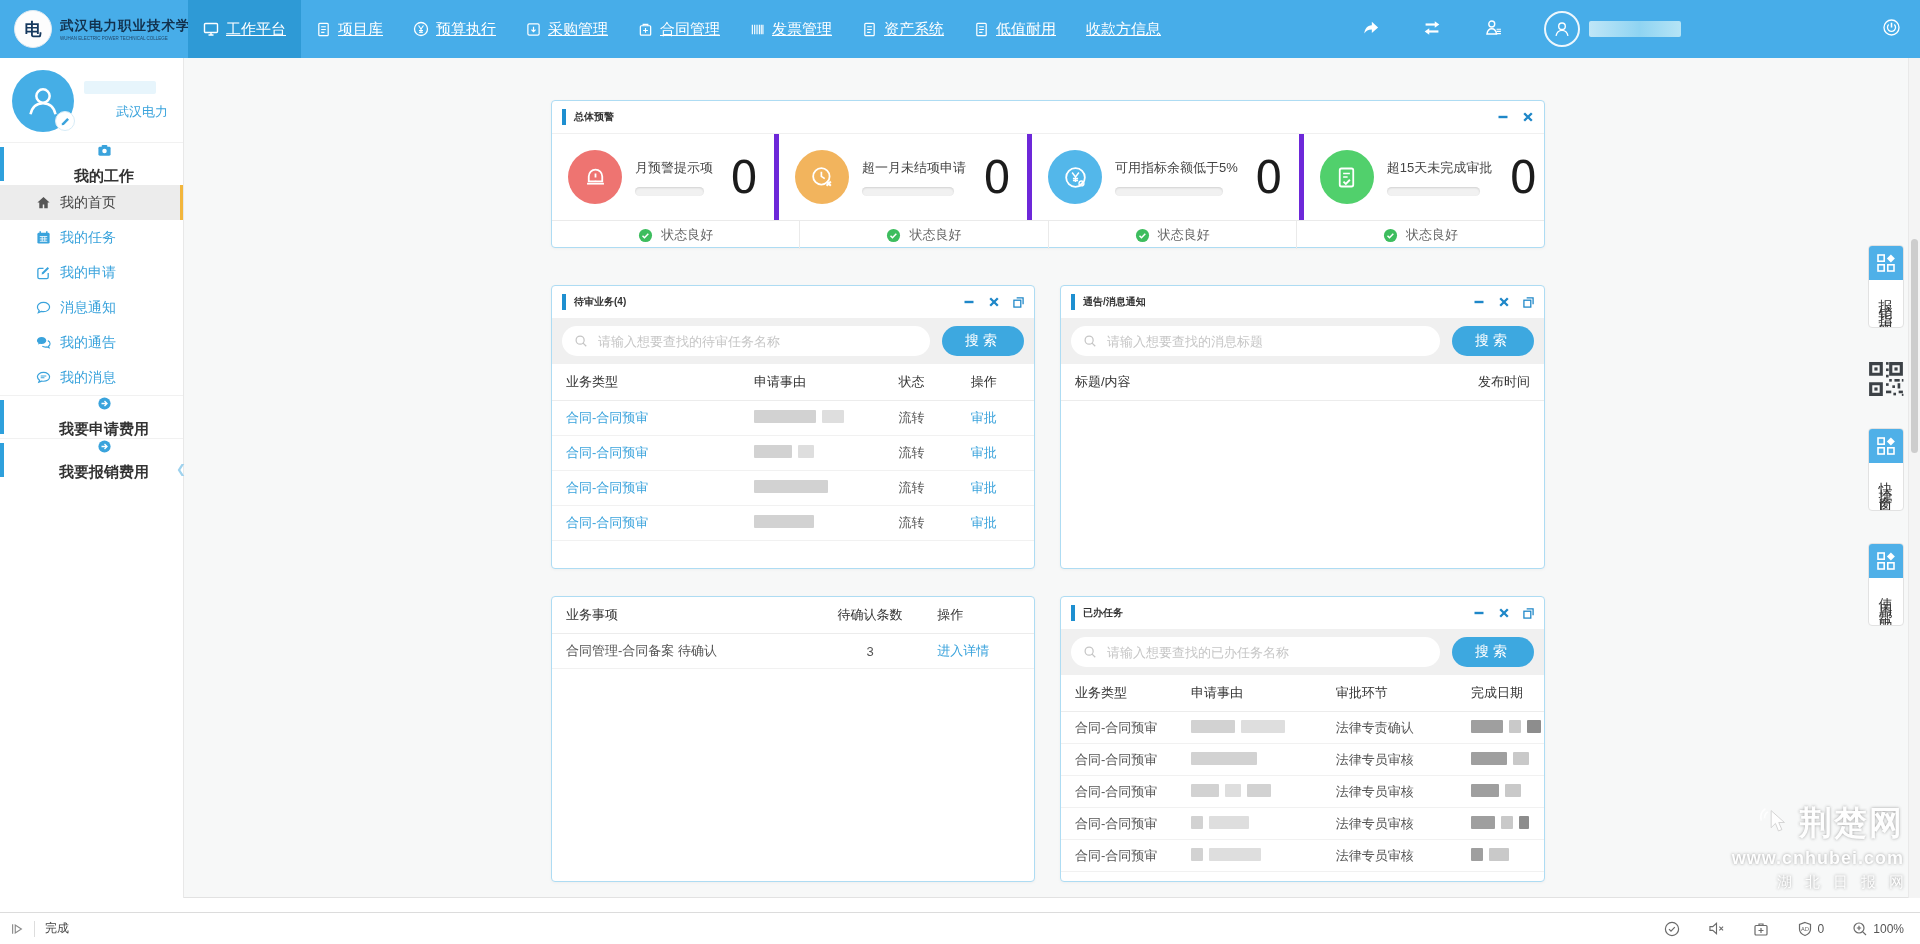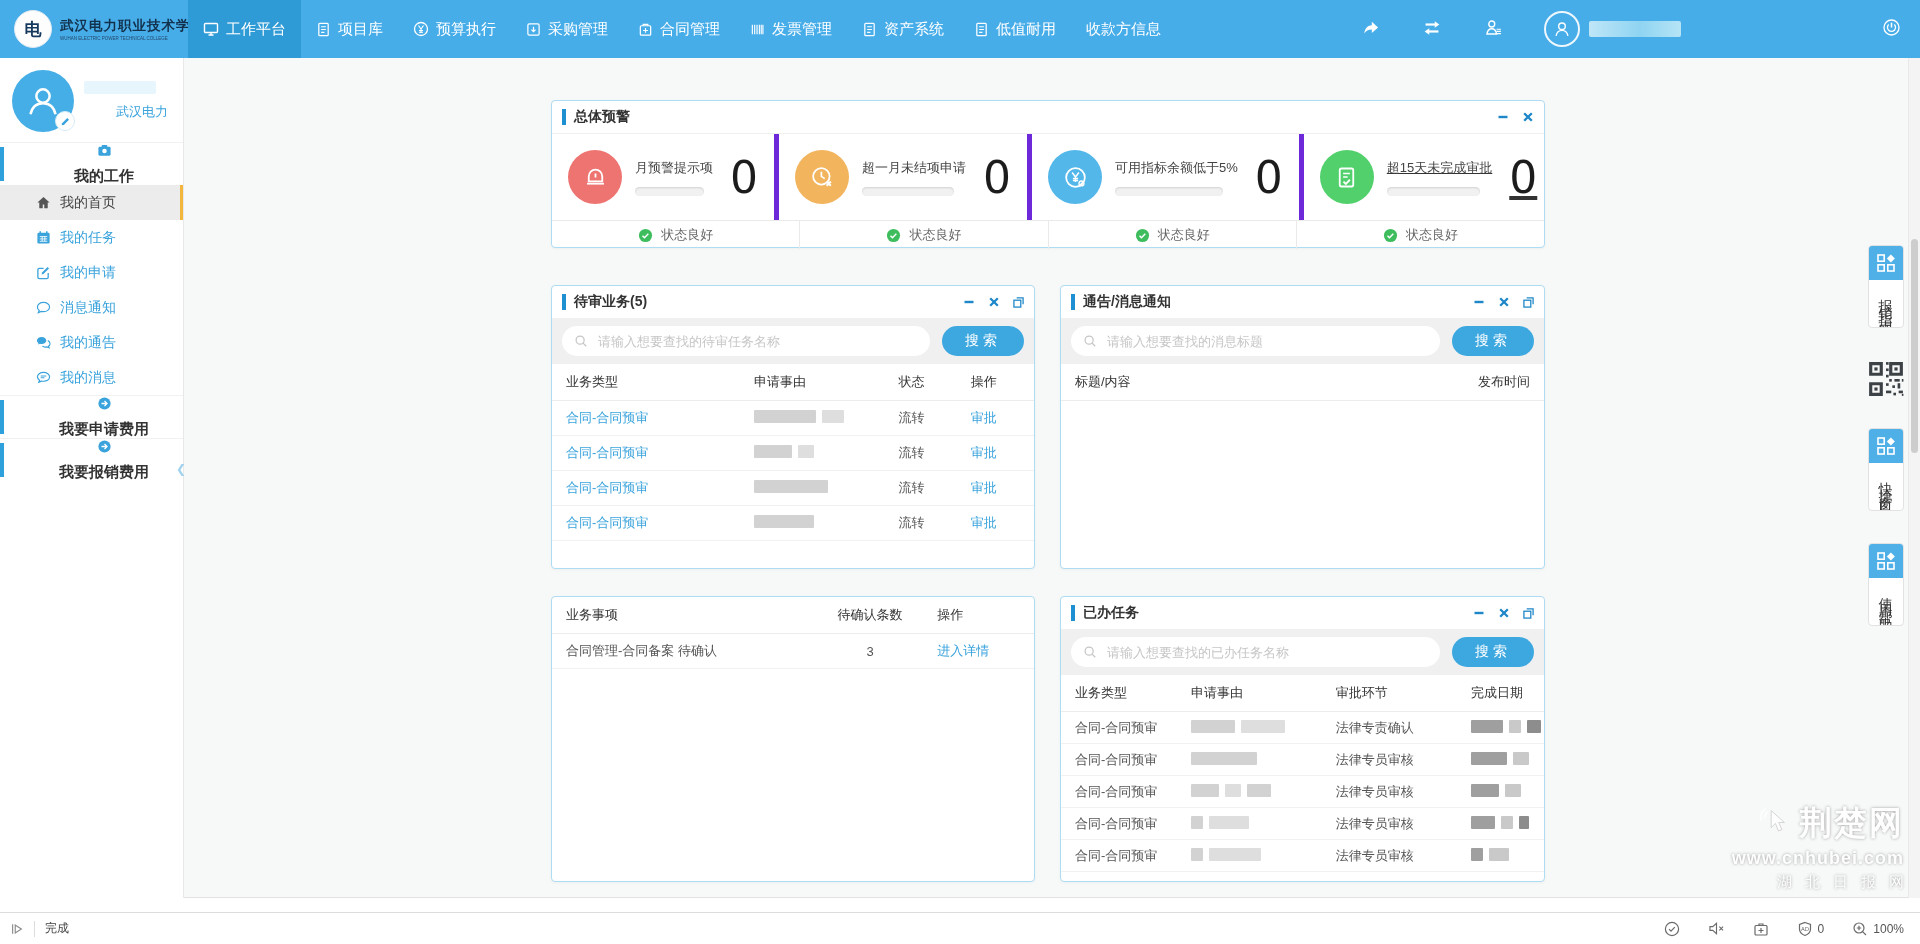--- a/index.html
+++ b/index.html
@@ -6,21 +6,21 @@
     font-family:"Liberation Sans","DejaVu Sans",sans-serif;font-size:14px;color:#333;}
   .ic{display:inline-flex;align-items:center;justify-content:center;line-height:0;}
 
   
   .topbar{position:absolute;top:0;left:0;right:0;height:58px;background:#47ade9;display:flex;align-items:center;color:#fff;z-index:5;}
   .logo{width:188px;display:flex;align-items:center;gap:8px;padding-left:14px;box-sizing:border-box;flex:none;}
   .emblem{width:36px;height:36px;border-radius:50%;background:#fdfdfd;color:#16395e;display:flex;align-items:center;justify-content:center;font-size:17px;font-weight:bold;border:1px solid #dce9f2;flex:none;}
   .logo-cn{font-size:13.5px;color:#12314d;font-weight:bold;letter-spacing:1px;white-space:nowrap;}
   .logo-en{font-size:5px;color:#24496b;transform:scale(.9);transform-origin:left;white-space:nowrap;}
   .topnav{display:flex;height:100%;align-items:stretch;}
-  .nav-item{display:flex;align-items:center;gap:7px;padding:0 15px;font-size:15px;cursor:pointer;white-space:nowrap;}
+  .nav-item{display:flex;align-items:center;gap:7px;padding:0 15px;font-size:15px;cursor:pointer;white-space:nowrap;text-decoration:underline;}
   .nav-item.active{background:#2e9ad6;}
   .topbar-right{margin-left:auto;display:flex;align-items:center;gap:40px;padding-right:18px;}
   .tb-ic{cursor:pointer;}
   .tb-user{display:flex;align-items:center;gap:9px;cursor:pointer;}
   .tb-avatar{width:36px;height:36px;border-radius:50%;border:2px solid rgba(255,255,255,.9);display:flex;align-items:center;justify-content:center;box-sizing:border-box;}
   .tb-name-skel{width:92px;height:16px;border-radius:2px;background:linear-gradient(90deg,#bfe6f7 0%,#8fd4f2 55%,#b5e4f6 100%);}
   .tb-ic.power{margin-left:160px;}
 
   
   .sidebar{position:absolute;top:58px;left:0;width:184px;bottom:46px;background:#fff;border-right:1px solid #e8e8e8;box-sizing:border-box;}
@@ -37,28 +37,28 @@
   .menu-item.active{background:#ececec;}
   .menu-item.active .lbl{color:#444;}
   .menu-item.active::after{content:"";position:absolute;right:0;top:0;bottom:0;width:3px;background:#f2b63c;}
   .collapse{position:absolute;left:176px;top:462px;color:#9ed2ee;font-size:12px;z-index:6;cursor:pointer;}
 
   
   .main{position:absolute;left:184px;top:58px;right:0;bottom:46px;background:#f7f8f8;border-bottom:1px solid #e2e2e2;overflow:hidden;}
   .panel{position:absolute;background:#fff;border:1px solid #aedcf3;border-radius:4px;box-sizing:border-box;box-shadow:0 1px 3px rgba(0,0,0,.04);}
   .panel-header{height:32px;display:flex;align-items:center;padding:0 10px;}
   .accent{width:4px;height:16px;background:#1e8fd0;margin-right:8px;flex:none;}
-  .panel-title{font-size:14px;font-weight:bold;color:#333;}
+  .panel-title{font-size:10px;font-weight:bold;color:#333;}
   .panel-controls{margin-left:auto;display:flex;align-items:center;gap:13px;color:#1e87c8;}
   .ctl{cursor:pointer;line-height:0;}
 
   
   .alert-cards{display:flex;height:86px;border-top:1px solid #f0f0f0;}
   .alert-card{flex:1;display:flex;align-items:center;gap:13px;padding:0 16px;border-right:5px solid #6d28d9;box-sizing:border-box;}
-  .alert-card:last-child{border-right:none;text-decoration:underline;}
+  .alert-card:last-child{border-right:none;}
   .alert-ic{width:54px;height:54px;border-radius:50%;display:flex;align-items:center;justify-content:center;flex:none;}
   .alert-mid{flex:1;min-width:0;}
   .alert-label{font-size:13px;color:#444;margin-bottom:10px;white-space:nowrap;}
   .alert-bar{height:9px;width:88%;border-radius:5px;background:#f1f1f1;box-shadow:inset 0 1px 2px rgba(0,0,0,.13);}
   .alert-value{font-size:44px;color:#1c1c1c;font-family:"DejaVu Sans",sans-serif;font-weight:400;margin-left:4px;}
   .alert-status{display:flex;height:28px;border-top:1px solid #eaeaea;}
   .status-cell{flex:1;display:flex;align-items:center;justify-content:center;gap:8px;border-right:1px solid #eaeaea;color:#666;font-size:13px;}
   .status-cell:last-child{border-right:none;}
 
   
@@ -442,21 +442,21 @@
             </svg>
           </span>
           <span>状态良好</span>
         </div>
       </div>
   </div>
 
   <div class="panel pending" style="left:367px;top:227px;width:484px;height:284px">
     <div class="panel-header">
       <span class="accent"></span>
-      <span class="panel-title">待审业务(5)</span>
+      <span class="panel-title">待审业务(4)</span>
       <span class="panel-controls">
         <span class="ctl"><svg width="12" height="12" viewBox="0 0 12 12">
               <path d="M1.5 6h9" stroke="currentColor" stroke-width="2.4"></path>
             </svg></span>
         <span class="ctl"><svg width="12" height="12" viewBox="0 0 12 12">
               <path d="M2.2 2.2l7.6 7.6M9.8 2.2l-7.6 7.6" stroke="currentColor" stroke-width="2.3"></path>
             </svg></span>
         <span class="ctl"><svg width="11" height="11" viewBox="0 0 12 12">
               <rect x="1" y="3.5" width="7.5" height="7.5" fill="none" stroke="currentColor" stroke-width="1.4"></rect>
               <path d="M4 1h7v7" fill="none" stroke="currentColor" stroke-width="1.4"></path>

